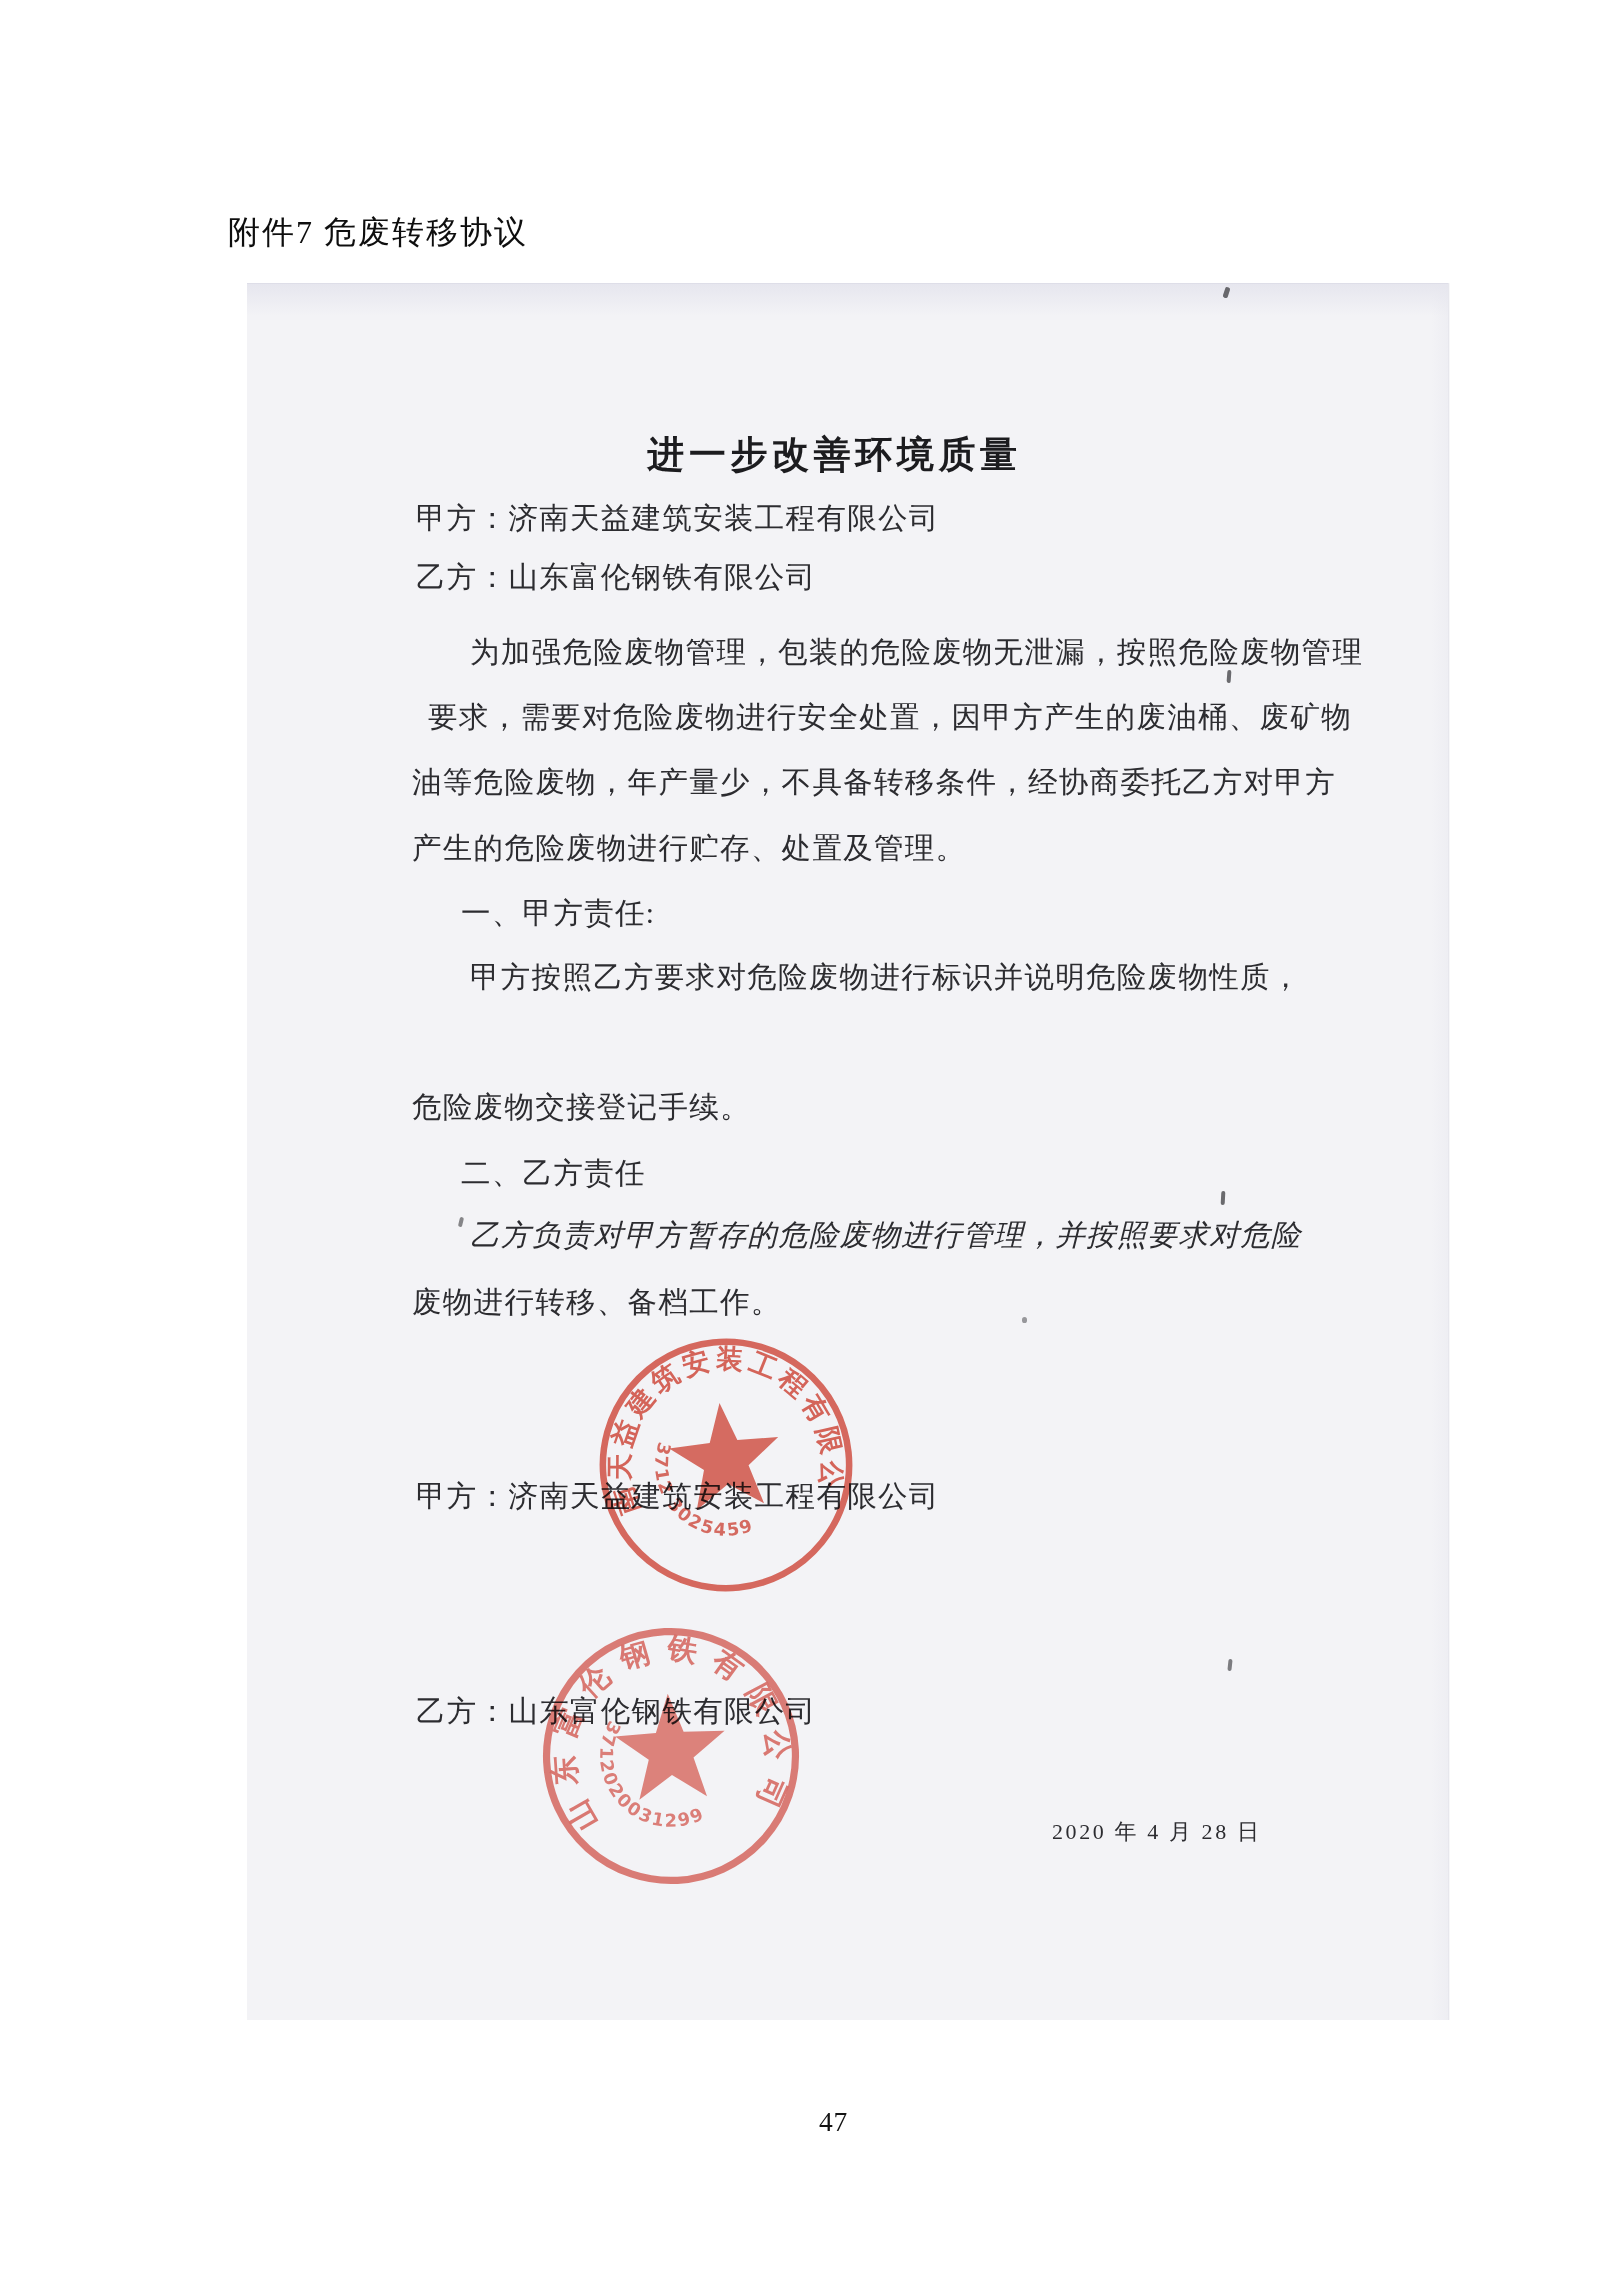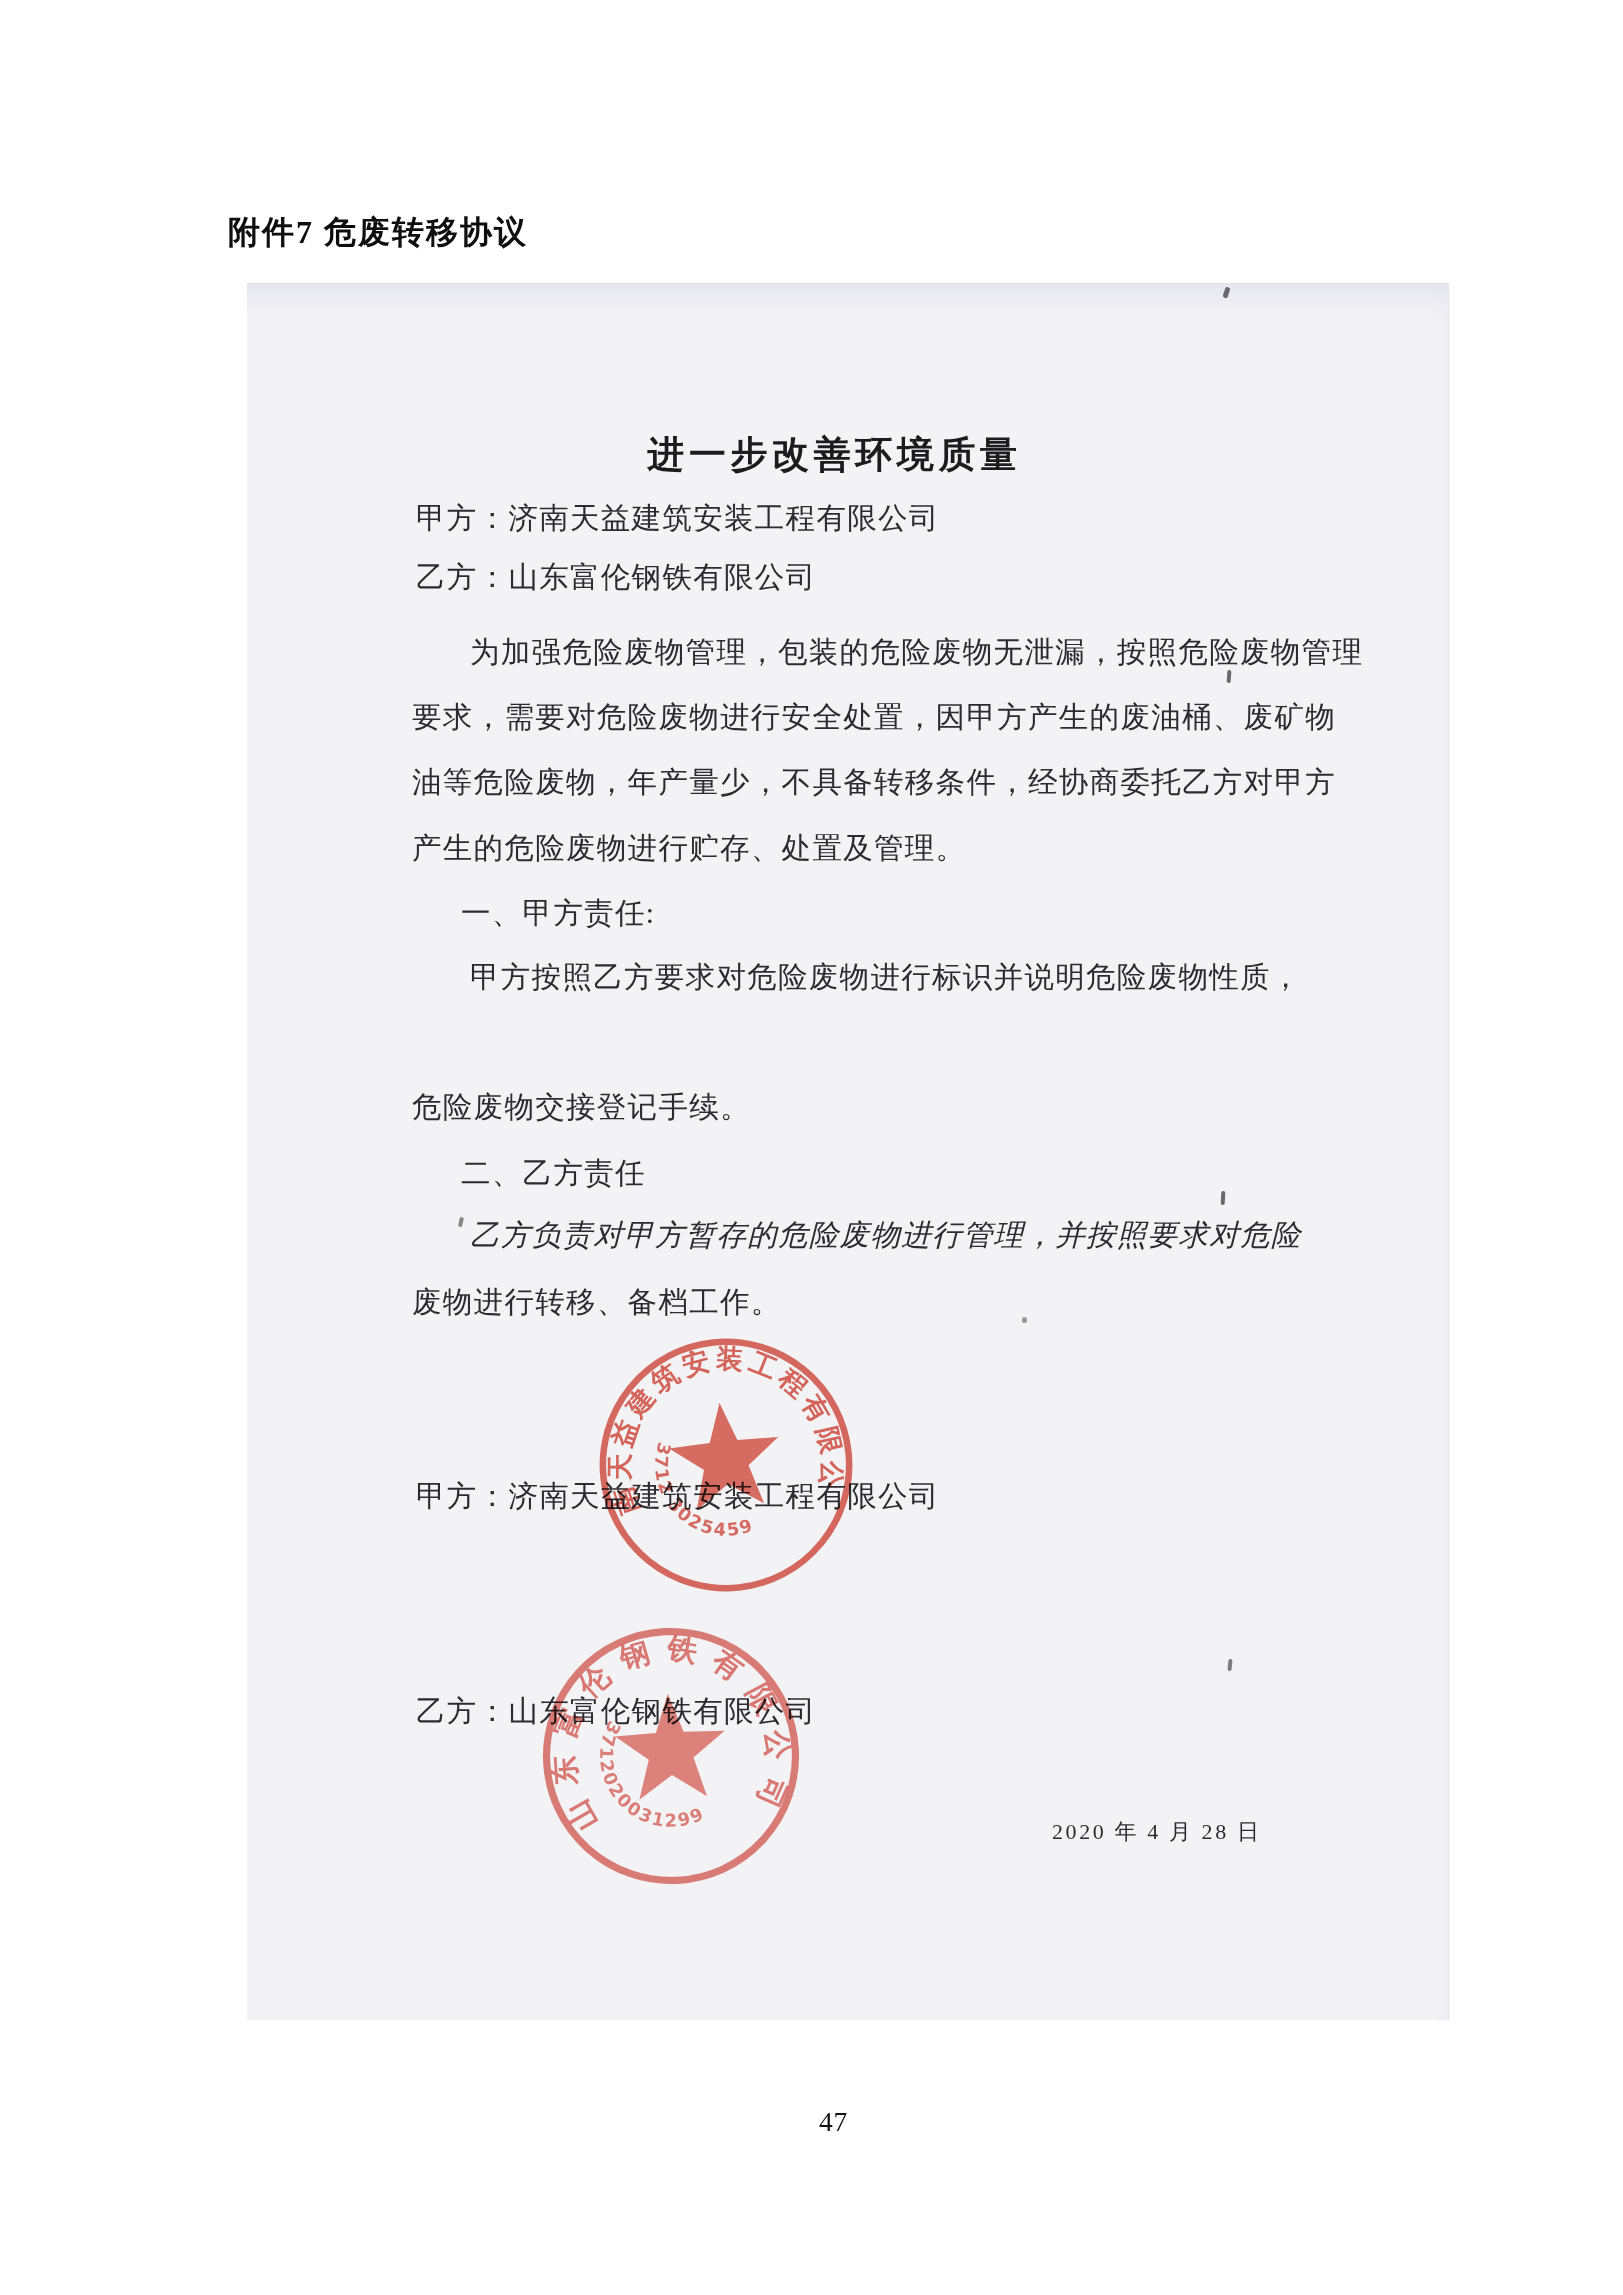--- a/index.html
+++ b/index.html
@@ -8,21 +8,21 @@
     width:1623px;
     height:2295px;
     background:#ffffff;
     overflow:hidden;
     font-family:"Liberation Serif","DejaVu Serif",serif;
   }
   .attachment-heading{
     position:absolute;
     left:228px; top:211px;
     font-size:32px;
-    font-weight:bold;
+    font-weight:normal;
     color:#0e0e0e;
     letter-spacing:2px;
     white-space:nowrap;
     font-family:"Liberation Serif","DejaVu Serif",serif;
   }
   
   .scan{
     position:absolute;
     left:247px; top:283px;
     width:1201px; height:1737px;
@@ -46,21 +46,21 @@
   .line{
     position:absolute;
     font-size:29.5px;
     color:#2c2c30;
     letter-spacing:1.3px;
     white-space:nowrap;
   }
   .party-a{left:169px; top:216px;}
   .party-b{left:169px; top:275px;}
   .l0{left:223px; top:350px;}
-  .l1{left:165px; top:415px;}
+  .l1{left:181px; top:415px;}
   .l2{left:165px; top:480px;}
   .l3{left:165px; top:546px;}
   .l4{left:214px; top:611px;}
   .l5{left:223px; top:675px;}
   .l6{left:165px; top:740px;}
   .l7{left:165px; top:805px;}
   .l8{left:214px; top:871px;}
   .l9{left:223px; top:933px;font-style:italic;}
   .l10{left:165px; top:1000px;}
   .sig-a{left:169px; top:1194px;}

